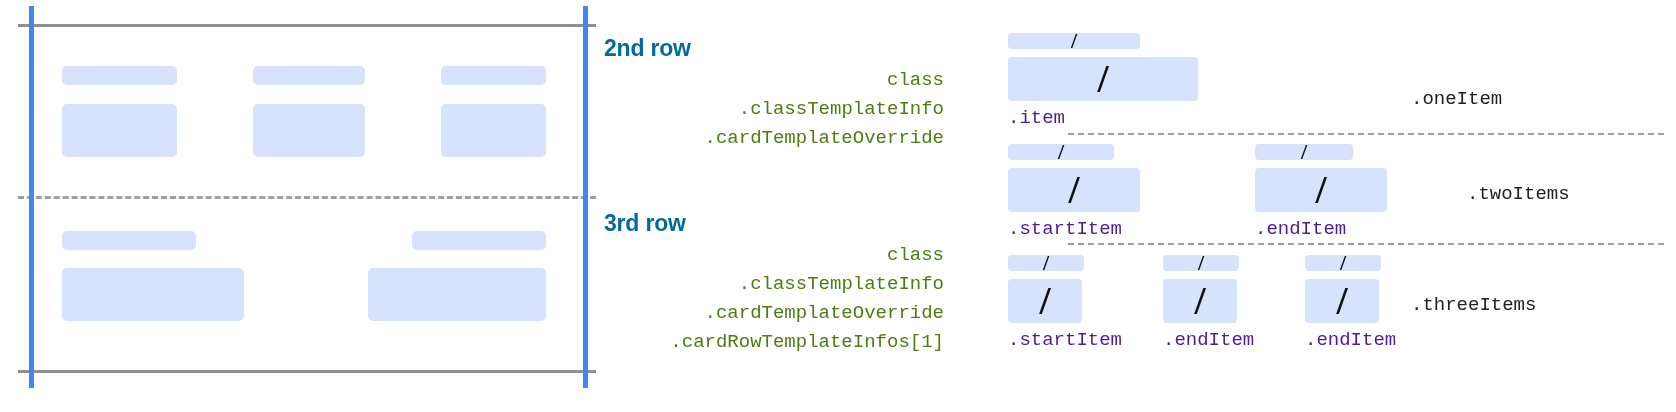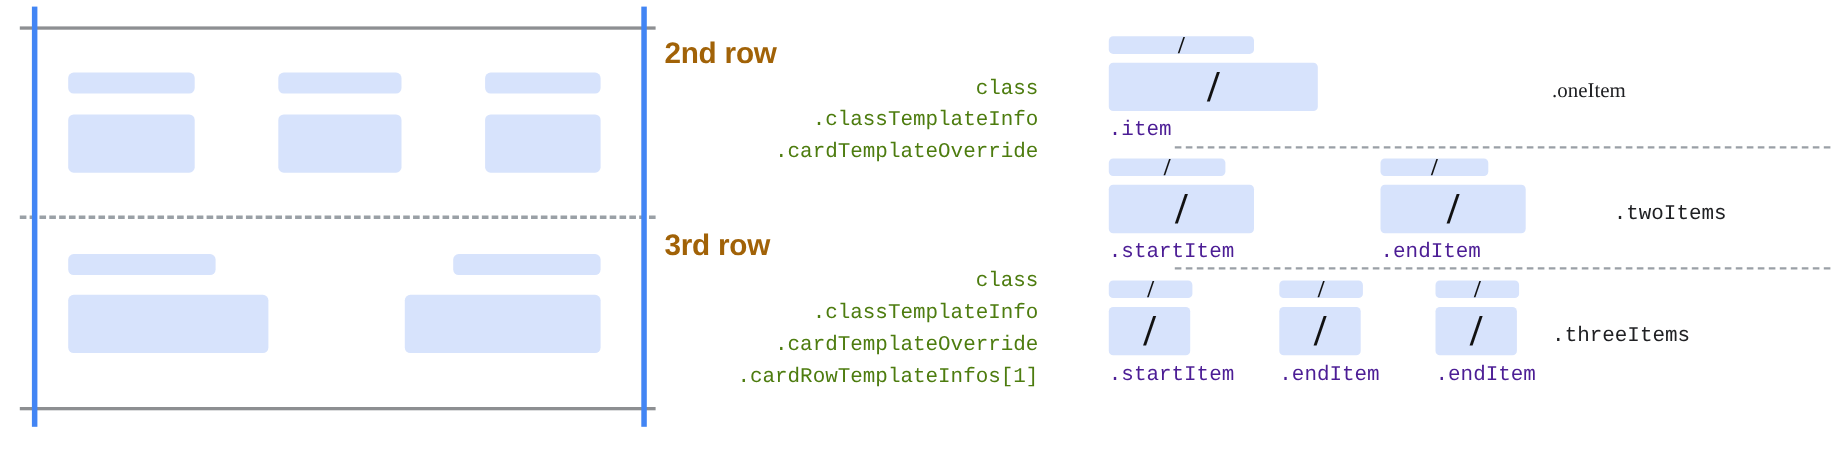--- a/index.html
+++ b/index.html
@@ -63,22 +63,22 @@
   }
 
   
   .annot {
     position: absolute;
     width: 340px;
   }
   .annot-title {
     font-family: "Liberation Sans", sans-serif;
     font-weight: bold;
-    font-size: 27px;
-    color: #a16207;
+    font-size: 23px;
+    color: #0369a1;
     letter-spacing: -0.2px;
     line-height: 30px;
     margin: 0 0 3px 0;
     white-space: nowrap;
   }
   .annot-code {
     font-family: "Liberation Mono", monospace;
     font-size: 19px;
     line-height: 29px;
     color: #4d7c0f;
@@ -187,21 +187,21 @@
     <div class="slot" style="left:0px; top:0px; width:190px;">
       <div class="bar-small" style="width:132px;">
         <span class="slash">/</span>
       </div>
       <div class="bar-big" style="width:190px;">
         <span class="slash">/</span>
       </div>
       <div class="slot-label">.item</div>
     </div>
   </div>
-  <div class="variant-name" style="left:1411px; top:72px;font-family:Liberation Serif, serif;">.oneItem</div>
+  <div class="variant-name" style="left:1411px; top:88px;">.oneItem</div>
 
   <div class="vgroup" style="left:1008px; top:144px;">
     <div class="slot" style="left:0px; top:0px; width:132px;">
       <div class="bar-small" style="width:106px;">
         <span class="slash">/</span>
       </div>
       <div class="bar-big" style="width:132px;">
         <span class="slash">/</span>
       </div>
       <div class="slot-label">.startItem</div>

